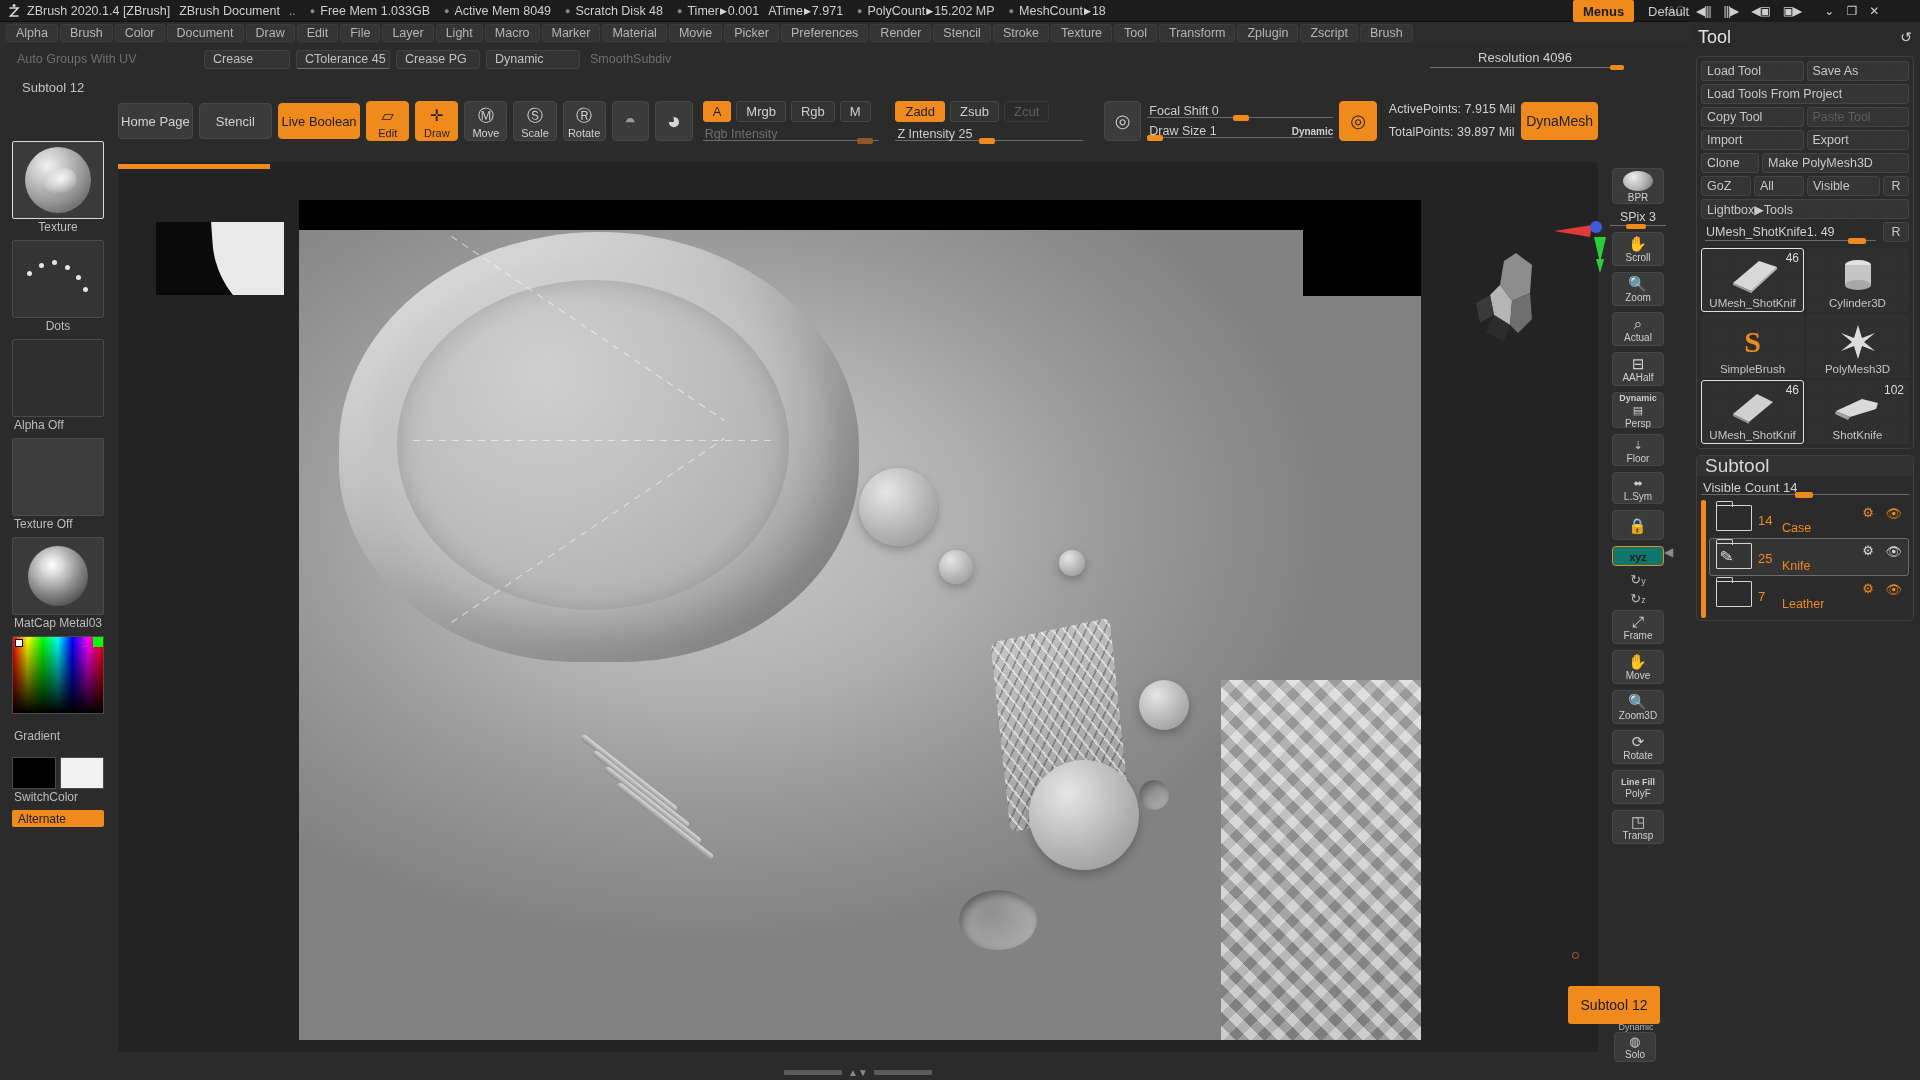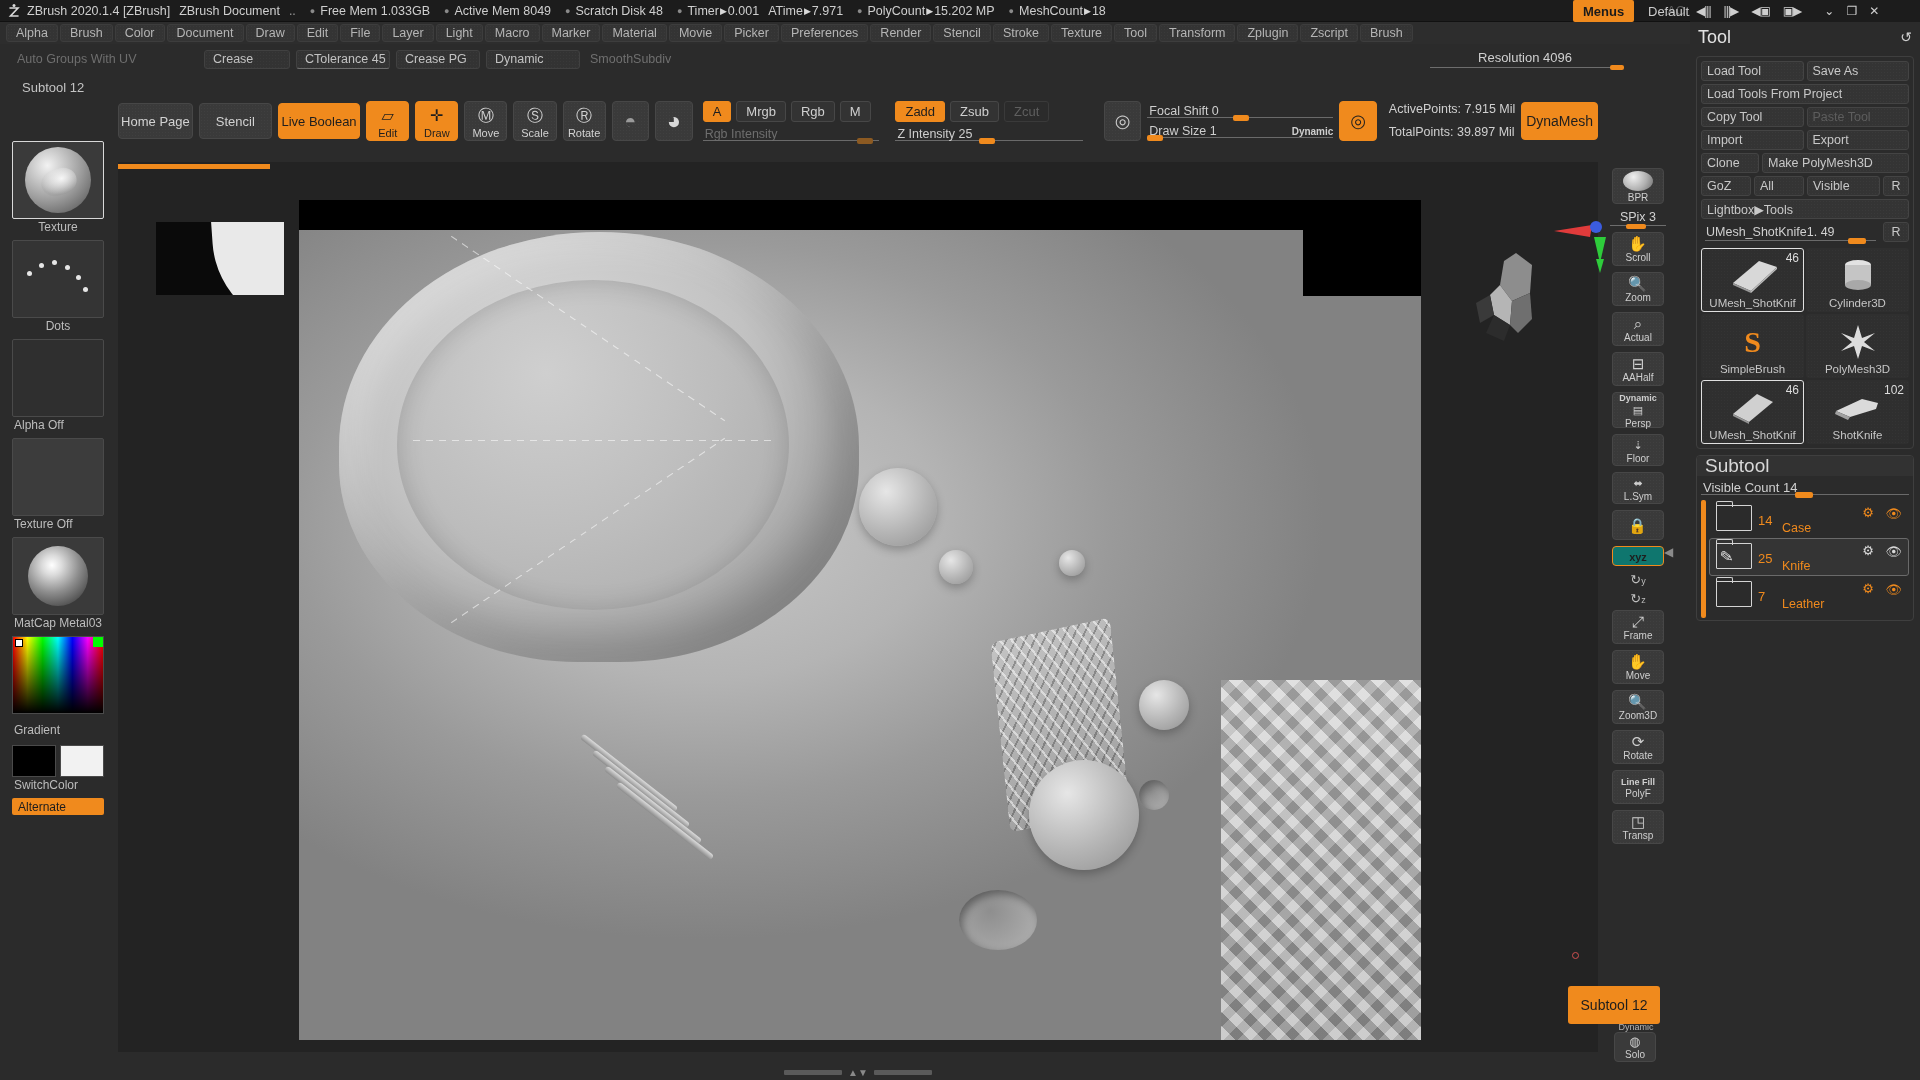--- a/index.html
+++ b/index.html
@@ -469,21 +469,21 @@
       <div class="palette-thumb matcap-thumb">
         <div class="matcap-ball"></div>
       </div>
       <div class="palette-cap left">MatCap Metal03</div>
     </div>
 
     <div class="gradient-box">
       <span class="corner-tl"></span>
       <span class="corner-tr"></span>
     </div>
-    <div class="palette-cap left" style="width:92px;margin:8px auto">Gradient</div>
+    <div class="palette-cap left" style="width:92px;margin:14px auto">Gradient</div>
 
     <div class="swatch-row">
       <div class="swatch sw-black"></div>
       <div class="swatch sw-white"></div>
     </div>
     <div class="palette-cap left" style="width:92px;margin:0 auto">SwitchColor</div>
 
     <div class="alternate-btn">Alternate</div>
   </div>
 

